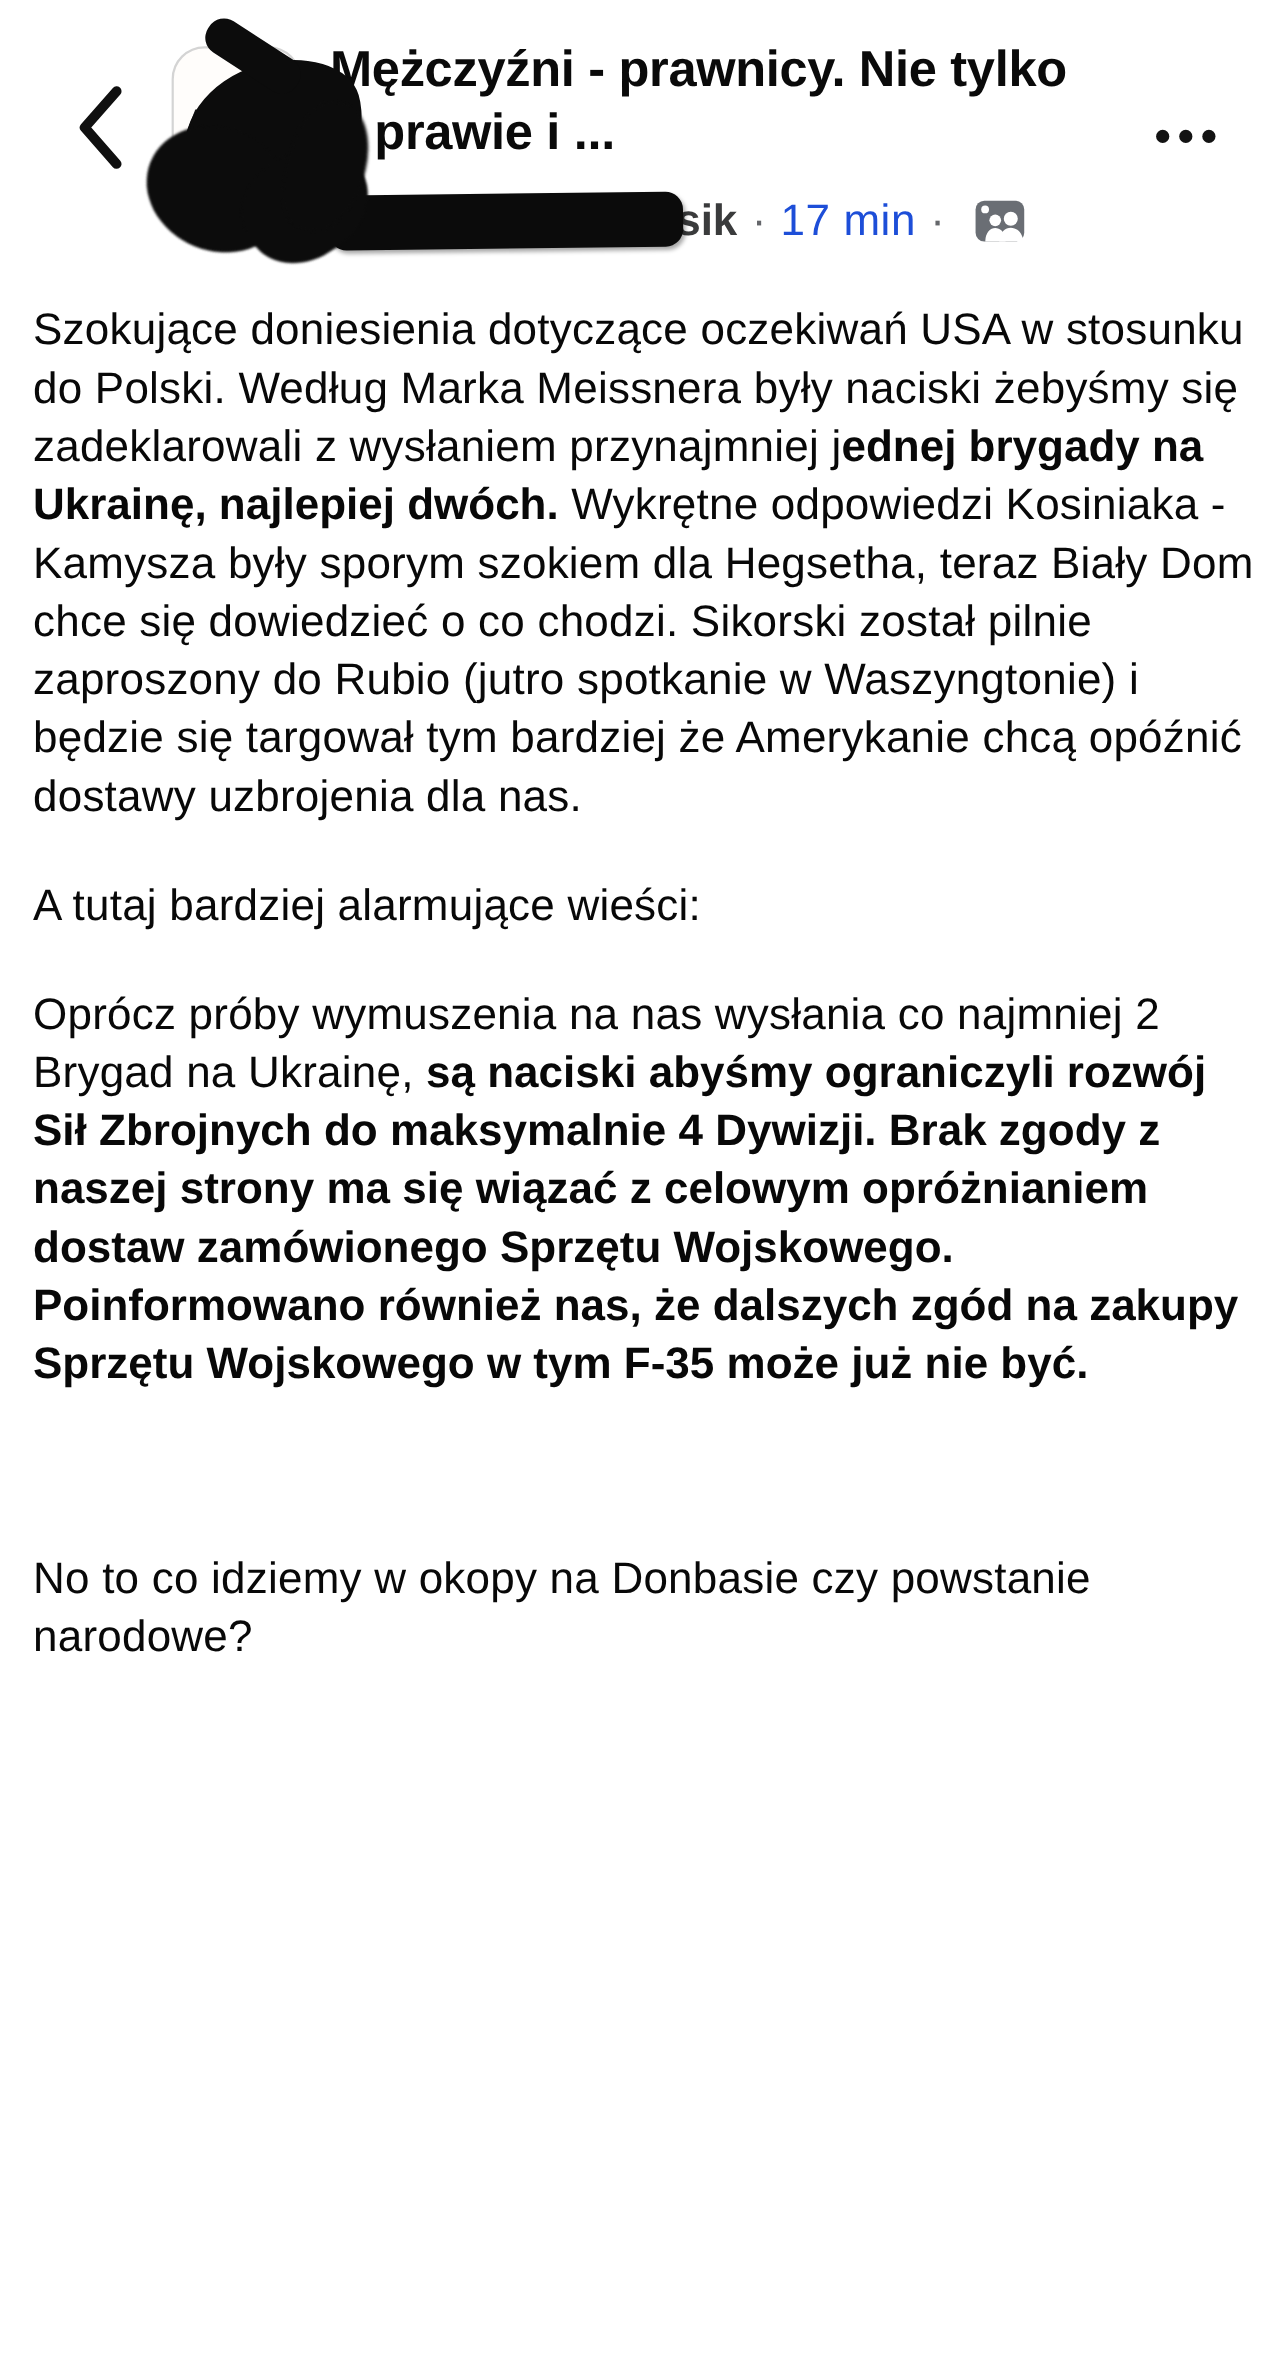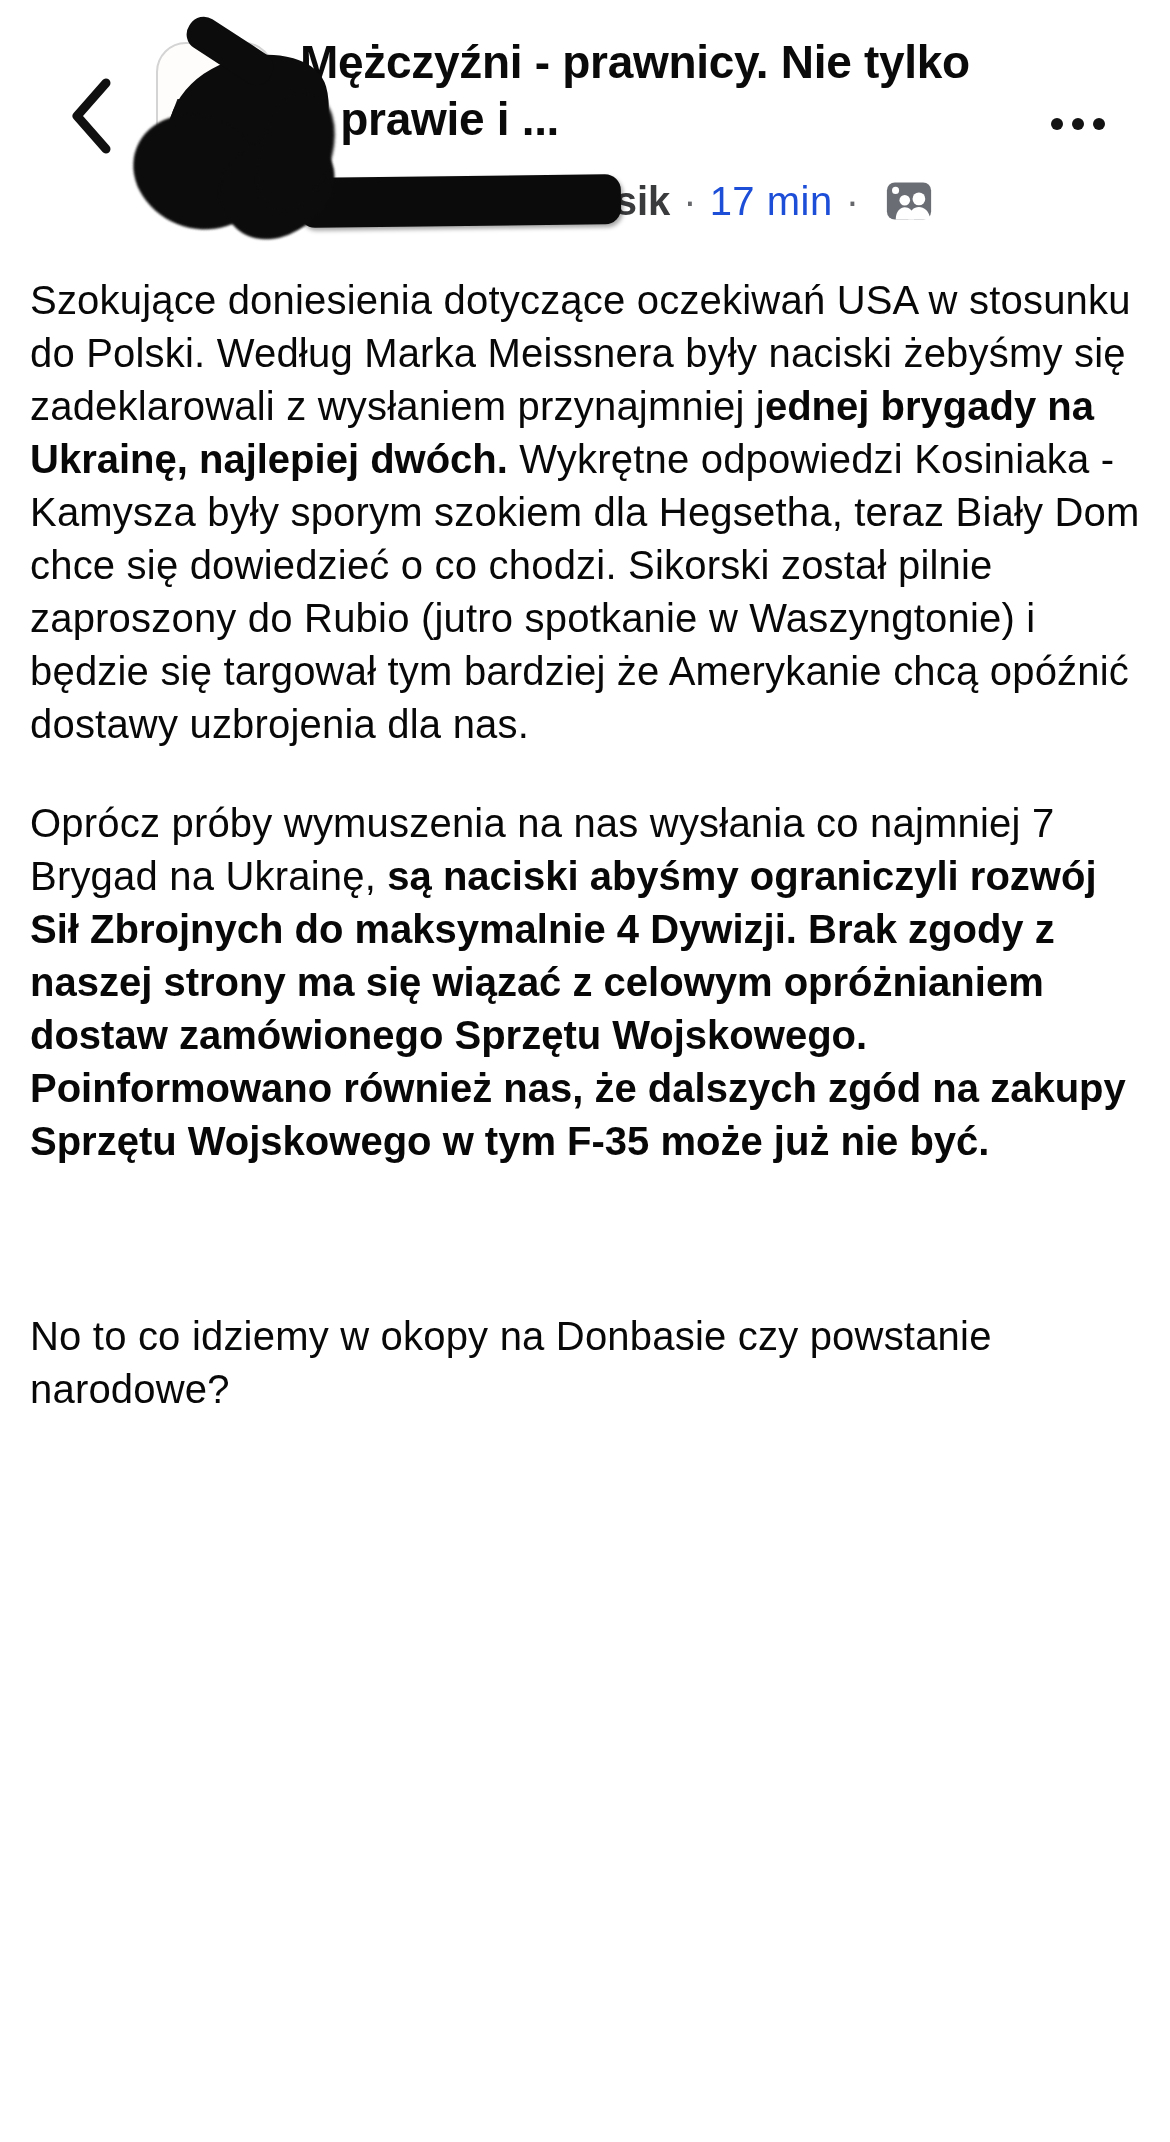--- a/index.html
+++ b/index.html
@@ -119,17 +119,18 @@
         <circle cx="18.6" cy="9.8" r="3.6" fill="#ffffff"></circle>
         <path d="M5.5 21.5 C5.5 16.8 8.2 14.6 10.6 14.6 C13 14.6 15.2 16.6 15.6 19.2 L15.9 21.5 Z" fill="#ffffff"></path>
         <path d="M12.6 21.5 C13 16.4 15.8 14.4 18.6 14.4 C21.4 14.4 24.6 16.6 25 21.5 Z" fill="#ffffff"></path>
       </svg>
     </span>
   </div>
 </div>
 
 <div class="post-body">
     <p><span>Szokujące doniesienia dotyczące oczekiwań USA w stosunku do Polski. Według Marka Meissnera były naciski żebyśmy się zadeklarowali z wysłaniem przynajmniej j</span><b>ednej brygady na Ukrainę, najlepiej dwóch.</b><span> Wykrętne odpowiedzi Kosiniaka - Kamysza były sporym szokiem dla Hegsetha, teraz Biały Dom chce się dowiedzieć o co chodzi. Sikorski został pilnie zaproszony do Rubio (jutro spotkanie w Waszyngtonie) i będzie się targował tym bardziej że Amerykanie chcą opóźnić dostawy uzbrojenia dla nas.</span></p>
-    <p><span>Oprócz próby wymuszenia na nas wysłania co najmniej 7 Brygad na Ukrainę, </span><b>są naciski abyśmy ograniczyli rozwój Sił Zbrojnych do maksymalnie 4 Dywizji. Brak zgody z naszej strony ma się wiązać z celowym opróżnianiem dostaw zamówionego Sprzętu Wojskowego. Poinformowano również nas, że dalszych zgód na zakupy Sprzętu Wojskowego w tym F-35 może już nie być.</b></p>
+    <p><span>A tutaj bardziej alarmujące wieści:</span></p>
+    <p><span>Oprócz próby wymuszenia na nas wysłania co najmniej 2 Brygad na Ukrainę, </span><b>są naciski abyśmy ograniczyli rozwój Sił Zbrojnych do maksymalnie 4 Dywizji. Brak zgody z naszej strony ma się wiązać z celowym opróżnianiem dostaw zamówionego Sprzętu Wojskowego. Poinformowano również nas, że dalszych zgód na zakupy Sprzętu Wojskowego w tym F-35 może już nie być.</b></p>
     <p class="blank"></p>
     <p><span>No to co idziemy w okopy na Donbasie czy powstanie narodowe?</span></p>
     <p class="blank"></p>
   </div>
 
 </body></html>

